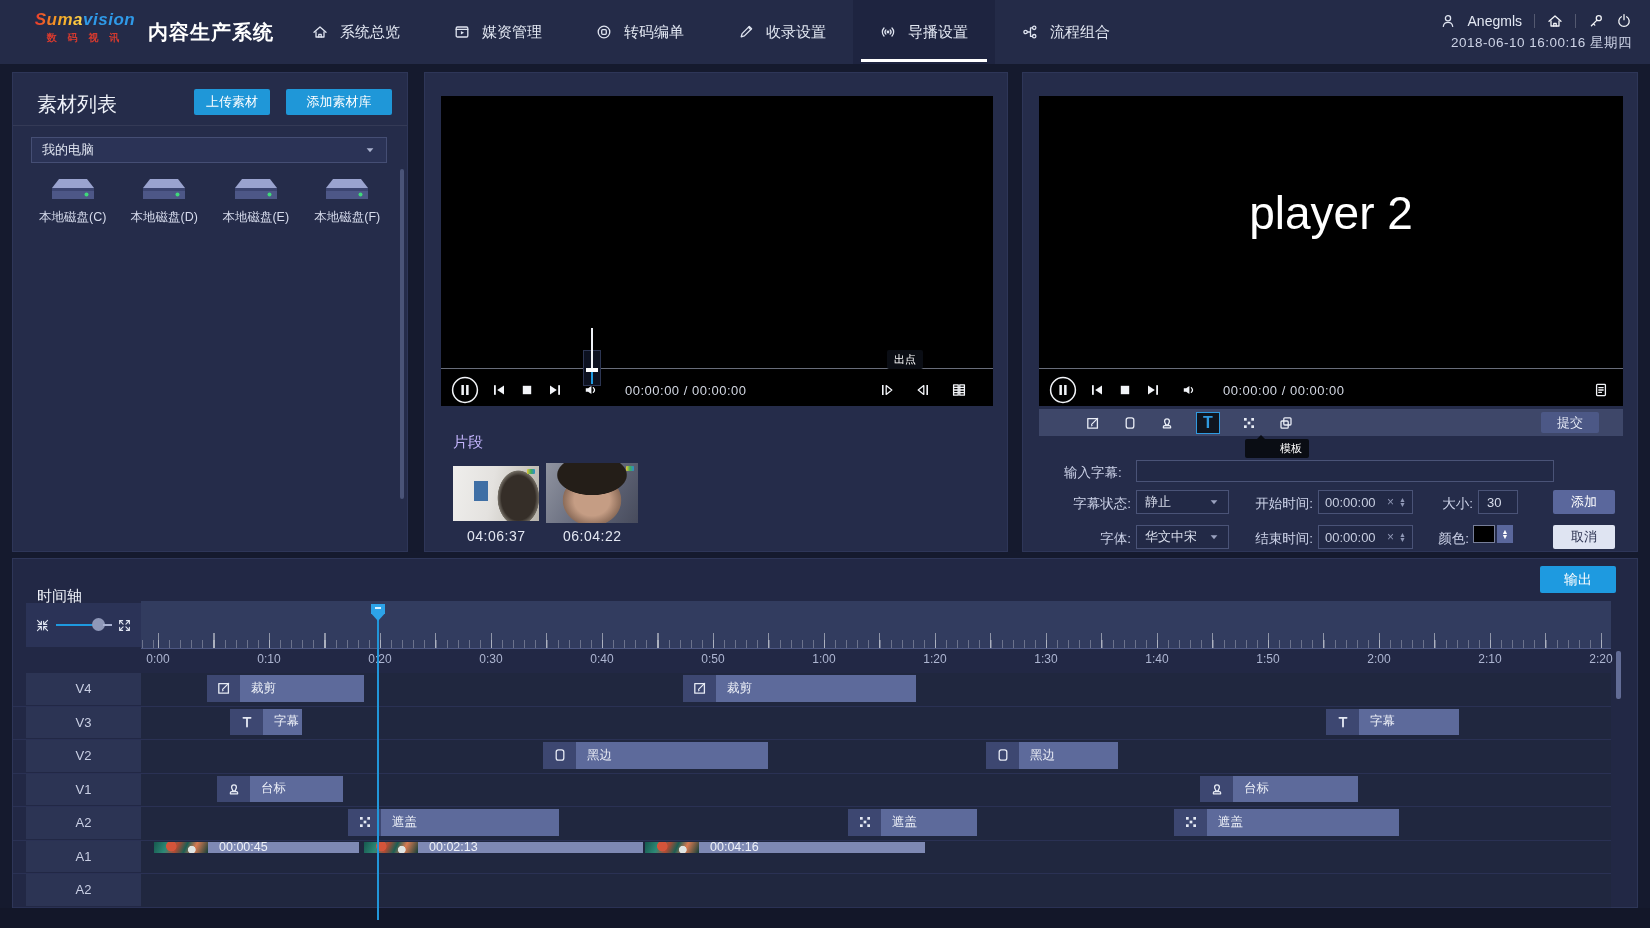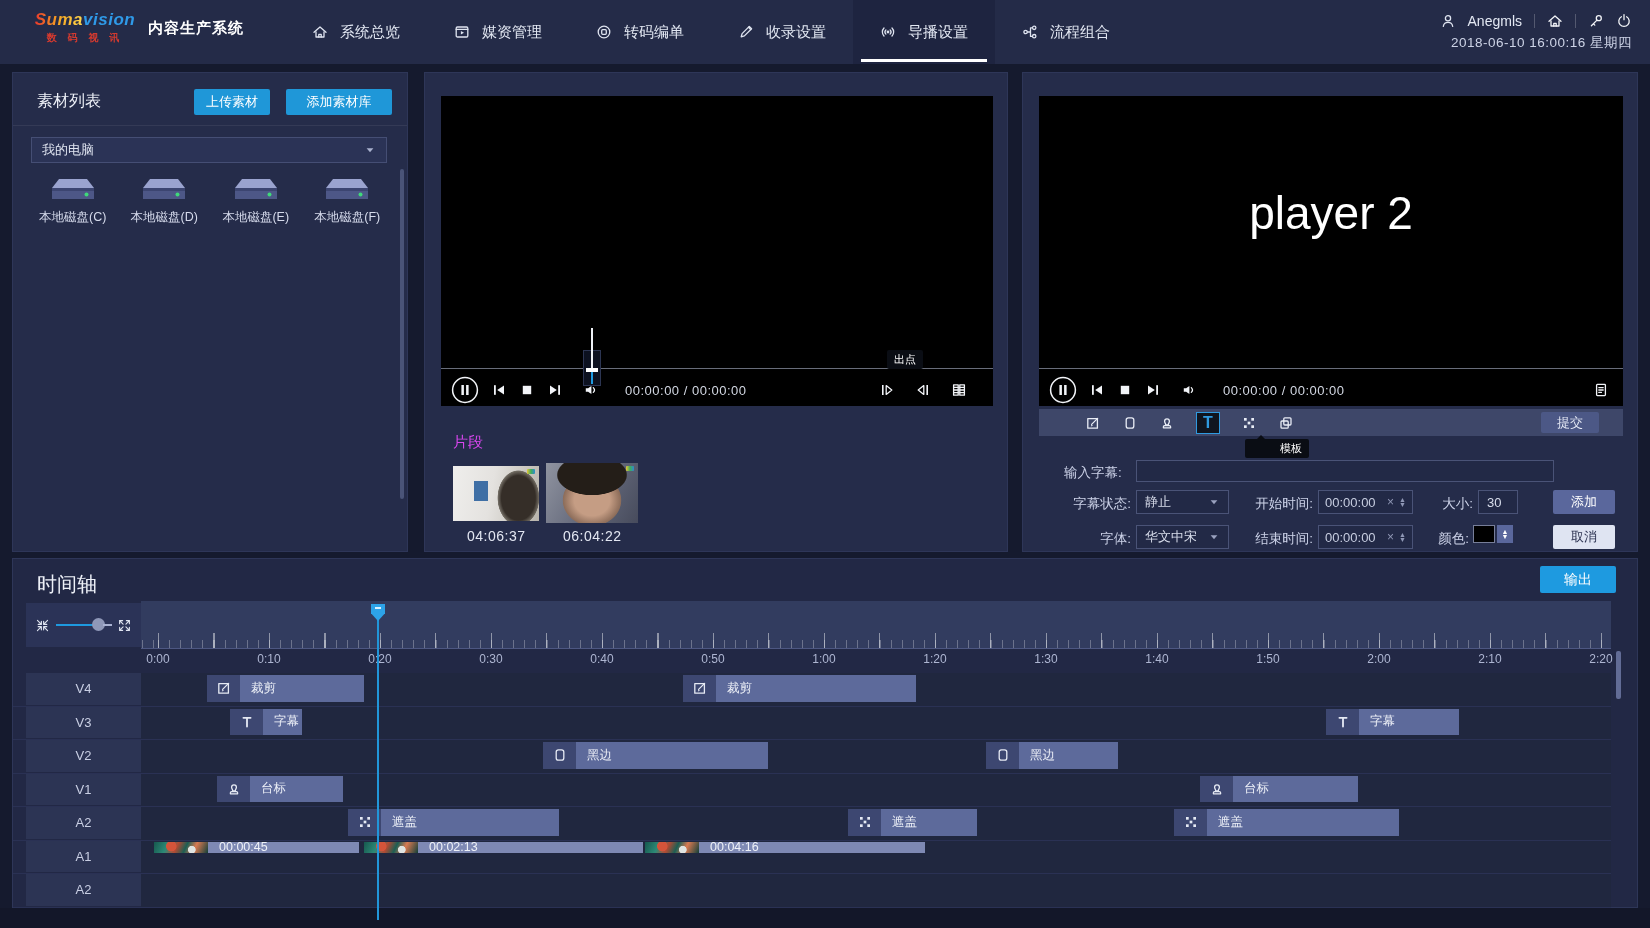--- a/index.html
+++ b/index.html
@@ -8,39 +8,39 @@
   .ic svg { display:block; }
   .ic { display:inline-flex; align-items:center; justify-content:center; color:#dfe4f0; }
 
   
   .nav { position:absolute; left:0; top:0; width:1650px; height:64px; background:#242b48; }
   .brand { position:absolute; left:30px; top:10px; width:110px; text-align:center; }
   .brand .b1 { font-size:17px; font-weight:bold; font-style:italic; letter-spacing:.5px; }
   .brand .b1 .p1 { color:#e8392c; background:linear-gradient(90deg,#e8392c,#f5a623,#ffd84d); -webkit-background-clip:text; background-clip:text; -webkit-text-fill-color:transparent; }
   .brand .b1 .p2 { color:#2f9ae8; }
   .brand .b2 { font-size:10px; color:#d43a2f; letter-spacing:4px; font-weight:bold; margin-top:1px; }
-  .app-title { position:absolute; left:148px; top:19px; font-size:15px; font-weight:bold; letter-spacing:1px; color:#fff; }
+  .app-title { position:absolute; left:148px; top:19px; font-size:20px; font-weight:bold; letter-spacing:1px; color:#fff; }
   .nav-items { position:absolute; left:285px; top:0; height:64px; display:flex; }
   .nav-item { height:64px; display:flex; align-items:center; gap:12px; padding:15px 27px; font-size:15px; color:#e3e8f3; cursor:pointer; position:relative; }
   .nav-item.active { background:#1e2440; }
   .nav-item.active::after { content:""; position:absolute; left:8px; right:8px; bottom:2px; height:3px; background:#fff; }
   .nav-user { position:absolute; right:18px; top:0; height:64px; display:flex; flex-direction:column; justify-content:center; align-items:flex-end; gap:5px; }
   .nav-user .row1 { display:flex; align-items:center; gap:12px; font-size:14px; color:#e3e8f3; }
   .nav-user .sep { width:1px; height:14px; background:rgba(255,255,255,.22); }
   .nav-user .row2 { font-size:13.5px; color:#cdd3e6; letter-spacing:.5px; }
 
   
   .panel { position:absolute; background:#252c4a; border:1px solid #2e3658; }
   .p-left  { left:12px;  top:72px; width:396px; height:480px; }
   .p-center{ left:424px; top:72px; width:584px; height:480px; }
   .p-right { left:1022px;top:72px; width:616px; height:480px; }
   .p-timeline { left:12px; top:558px; width:1626px; height:350px; background:#222845; }
 
   
-  .m-title { position:absolute; left:24px; top:18px; font-size:16px; color:#eef1f8; }
+  .m-title { position:absolute; left:24px; top:18px; font-size:20px; color:#eef1f8; }
   .btn-blue { position:absolute; height:26px; background:#1f97d8; color:#fff; font-size:13px; border:none; border-radius:2px; cursor:pointer; font-family:inherit; }
   .m-divider { position:absolute; left:0; right:0; top:52px; height:1px; background:rgba(255,255,255,.07); }
   .m-drop { position:absolute; left:18px; right:20px; top:64px; height:26px; background:#2b3356; border:1px solid #454e74; display:flex; align-items:center; font-size:13px; color:#dfe4f0; padding:0 10px; cursor:pointer; }
   .m-drop .ic { margin-left:auto; color:#aab2cf; }
   .disks { position:absolute; left:14px; top:104px; right:14px; display:flex; }
   .disk { width:92px; display:flex; flex-direction:column; align-items:center; gap:6px; cursor:pointer; }
   .disk-label { font-size:12.5px; color:#d6dbec; }
   .l-scroll { position:absolute; right:3px; top:96px; width:4px; height:330px; background:#4a5478; border-radius:2px; }
 
   
@@ -55,21 +55,21 @@
   .vol-pop { position:absolute; left:142px; top:232px; width:18px; height:58px; cursor:pointer; }
   .vol-pop .case { position:absolute; left:0; top:22px; right:0; bottom:0; background:#0c1120; border:1px solid #2c3552; }
   .vol-pop .track{ position:absolute; left:8px; top:0; width:2px; height:40px; background:#eef1f6; }
   .vol-pop .fill { position:absolute; left:8px; top:44px; bottom:2px; width:2px; background:#1e9ae0; }
   .vol-pop .knob { position:absolute; left:3px; top:40px; width:12px; height:4px; background:#fff; }
   .tooltip { position:absolute; background:#0a0d14; color:#fff; font-size:11px; padding:2px 7px; border-radius:2px; white-space:nowrap; }
   .tip-out { left:446px; top:254px; }
   .tip-tpl { left:222px; top:366px;padding-left:35px; }
   .tip-tpl::before { content:""; position:absolute; left:12px; top:-8px; border:4px solid transparent; border-bottom-color:#0a0d14; }
 
-  .clips-title { position:absolute; left:28px; top:360px; font-size:15px; color:#d946ef; }
+  .clips-title { position:absolute; left:28px; top:360px; font-size:15px; color:#c4b5fd; }
   .thumb1 { position:absolute; left:28px; top:393px; width:86px; height:55px; cursor:pointer;
     background: radial-gradient(ellipse 34% 70% at 76% 58%, #352e28 0 58%, rgba(90,84,74,.8) 70%, transparent 72%),
                 linear-gradient(100deg,#efeeec 0%,#e4e2df 45%,#cfccc6 72%,#b7b3ab 100%); }
   .thumb1::before { content:""; position:absolute; left:24%; top:28%; width:17%; height:36%; background:#3f6fa5; }
   .thumb1::after, .thumb2::after { content:""; position:absolute; right:4px; top:3px; width:8px; height:5px;
     background:linear-gradient(90deg,#e8c53a,#3fae5a,#2f8ad0); border-radius:1px; }
   .thumb2 { position:absolute; left:121px; top:390px; width:92px; height:60px; cursor:pointer;
     background: radial-gradient(ellipse 62% 55% at 50% 20%, #241e18 0 60%, transparent 62%),
                 radial-gradient(ellipse 46% 62% at 50% 62%, #c59d84 0 42%, #8d6d5a 68%, transparent 70%),
                 linear-gradient(120deg,#9094a0 0%,#63687a 55%,#474b5c 100%); }
@@ -86,21 +86,21 @@
   .f-select .ic { margin-left:auto; color:#9aa2bf; }
   .spinbox { position:absolute; width:95px; height:24px; background:#222946; border:1px solid #4a5377; display:flex; align-items:center; padding:0 6px; font-size:13px; color:#c7cde0; }
   .spinbox .x { margin-left:auto; color:#8f97b5; font-size:12px; cursor:pointer; }
   .spinbox .ud { display:flex; flex-direction:column; line-height:5px; font-size:7px; color:#8f97b5; margin-left:5px; cursor:pointer; }
   .btn-add { position:absolute; left:530px; width:62px; height:24px; background:#5a679c; color:#fff; font-size:13px; border:none; border-radius:2px; cursor:pointer; font-family:inherit; }
   .btn-cancel { position:absolute; left:530px; width:62px; height:24px; background:#dfe4f2; color:#2b3150; font-size:13px; border:none; border-radius:2px; cursor:pointer; font-family:inherit; }
   .swatch { position:absolute; left:450px; width:22px; height:18px; background:#000; border:1px solid #777e99; cursor:pointer; }
   .c-spin { position:absolute; left:474px; width:16px; height:18px; background:#5a679c; display:flex; flex-direction:column; align-items:center; justify-content:center; line-height:5px; font-size:7px; color:#fff; cursor:pointer; }
 
   
-  .tl-title { position:absolute; left:24px; top:12px; font-size:20px; color:#eef1f8;text-align:center; }
+  .tl-title { position:absolute; left:24px; top:28px; font-size:15px; color:#eef1f8;text-align:center; }
   .btn-output { position:absolute; right:21px; top:7px; width:76px; height:27px; background:#1e9ae0; color:#fff; font-size:14px; border:none; border-radius:2px; cursor:pointer; font-family:inherit; }
   .zoom-box { position:absolute; left:13px; top:44px; width:115px; height:44px; background:#2b3357; display:flex; align-items:center; justify-content:space-between; padding:0 9px; }
   .zslider { position:relative; width:56px; height:2px; background:#1e9ae0; cursor:pointer; }
   .zslider::after { content:""; position:absolute; right:0; top:0; width:9px; height:2px; background:#a9b2d2; }
   .zknob { position:absolute; left:36px; top:-6px; width:13px; height:13px; border-radius:50%; background:#8f98b8; }
   .ruler { position:absolute; left:128px; top:42px; width:1470px; height:48px; background:#323c5f; border-bottom:1px solid #4d5782; cursor:pointer; }
   .ruler::after { content:""; position:absolute; left:0; right:0; bottom:0; height:8px;
     background:repeating-linear-gradient(90deg, rgba(255,255,255,.28) 0 1px, transparent 1px 11.1px); background-position:17px 0; }
   .ruler::before { content:""; position:absolute; left:0; right:0; bottom:0; height:15px;
     background:repeating-linear-gradient(90deg, rgba(255,255,255,.45) 0 1px, transparent 1px 55.5px); background-position:17px 0; }

